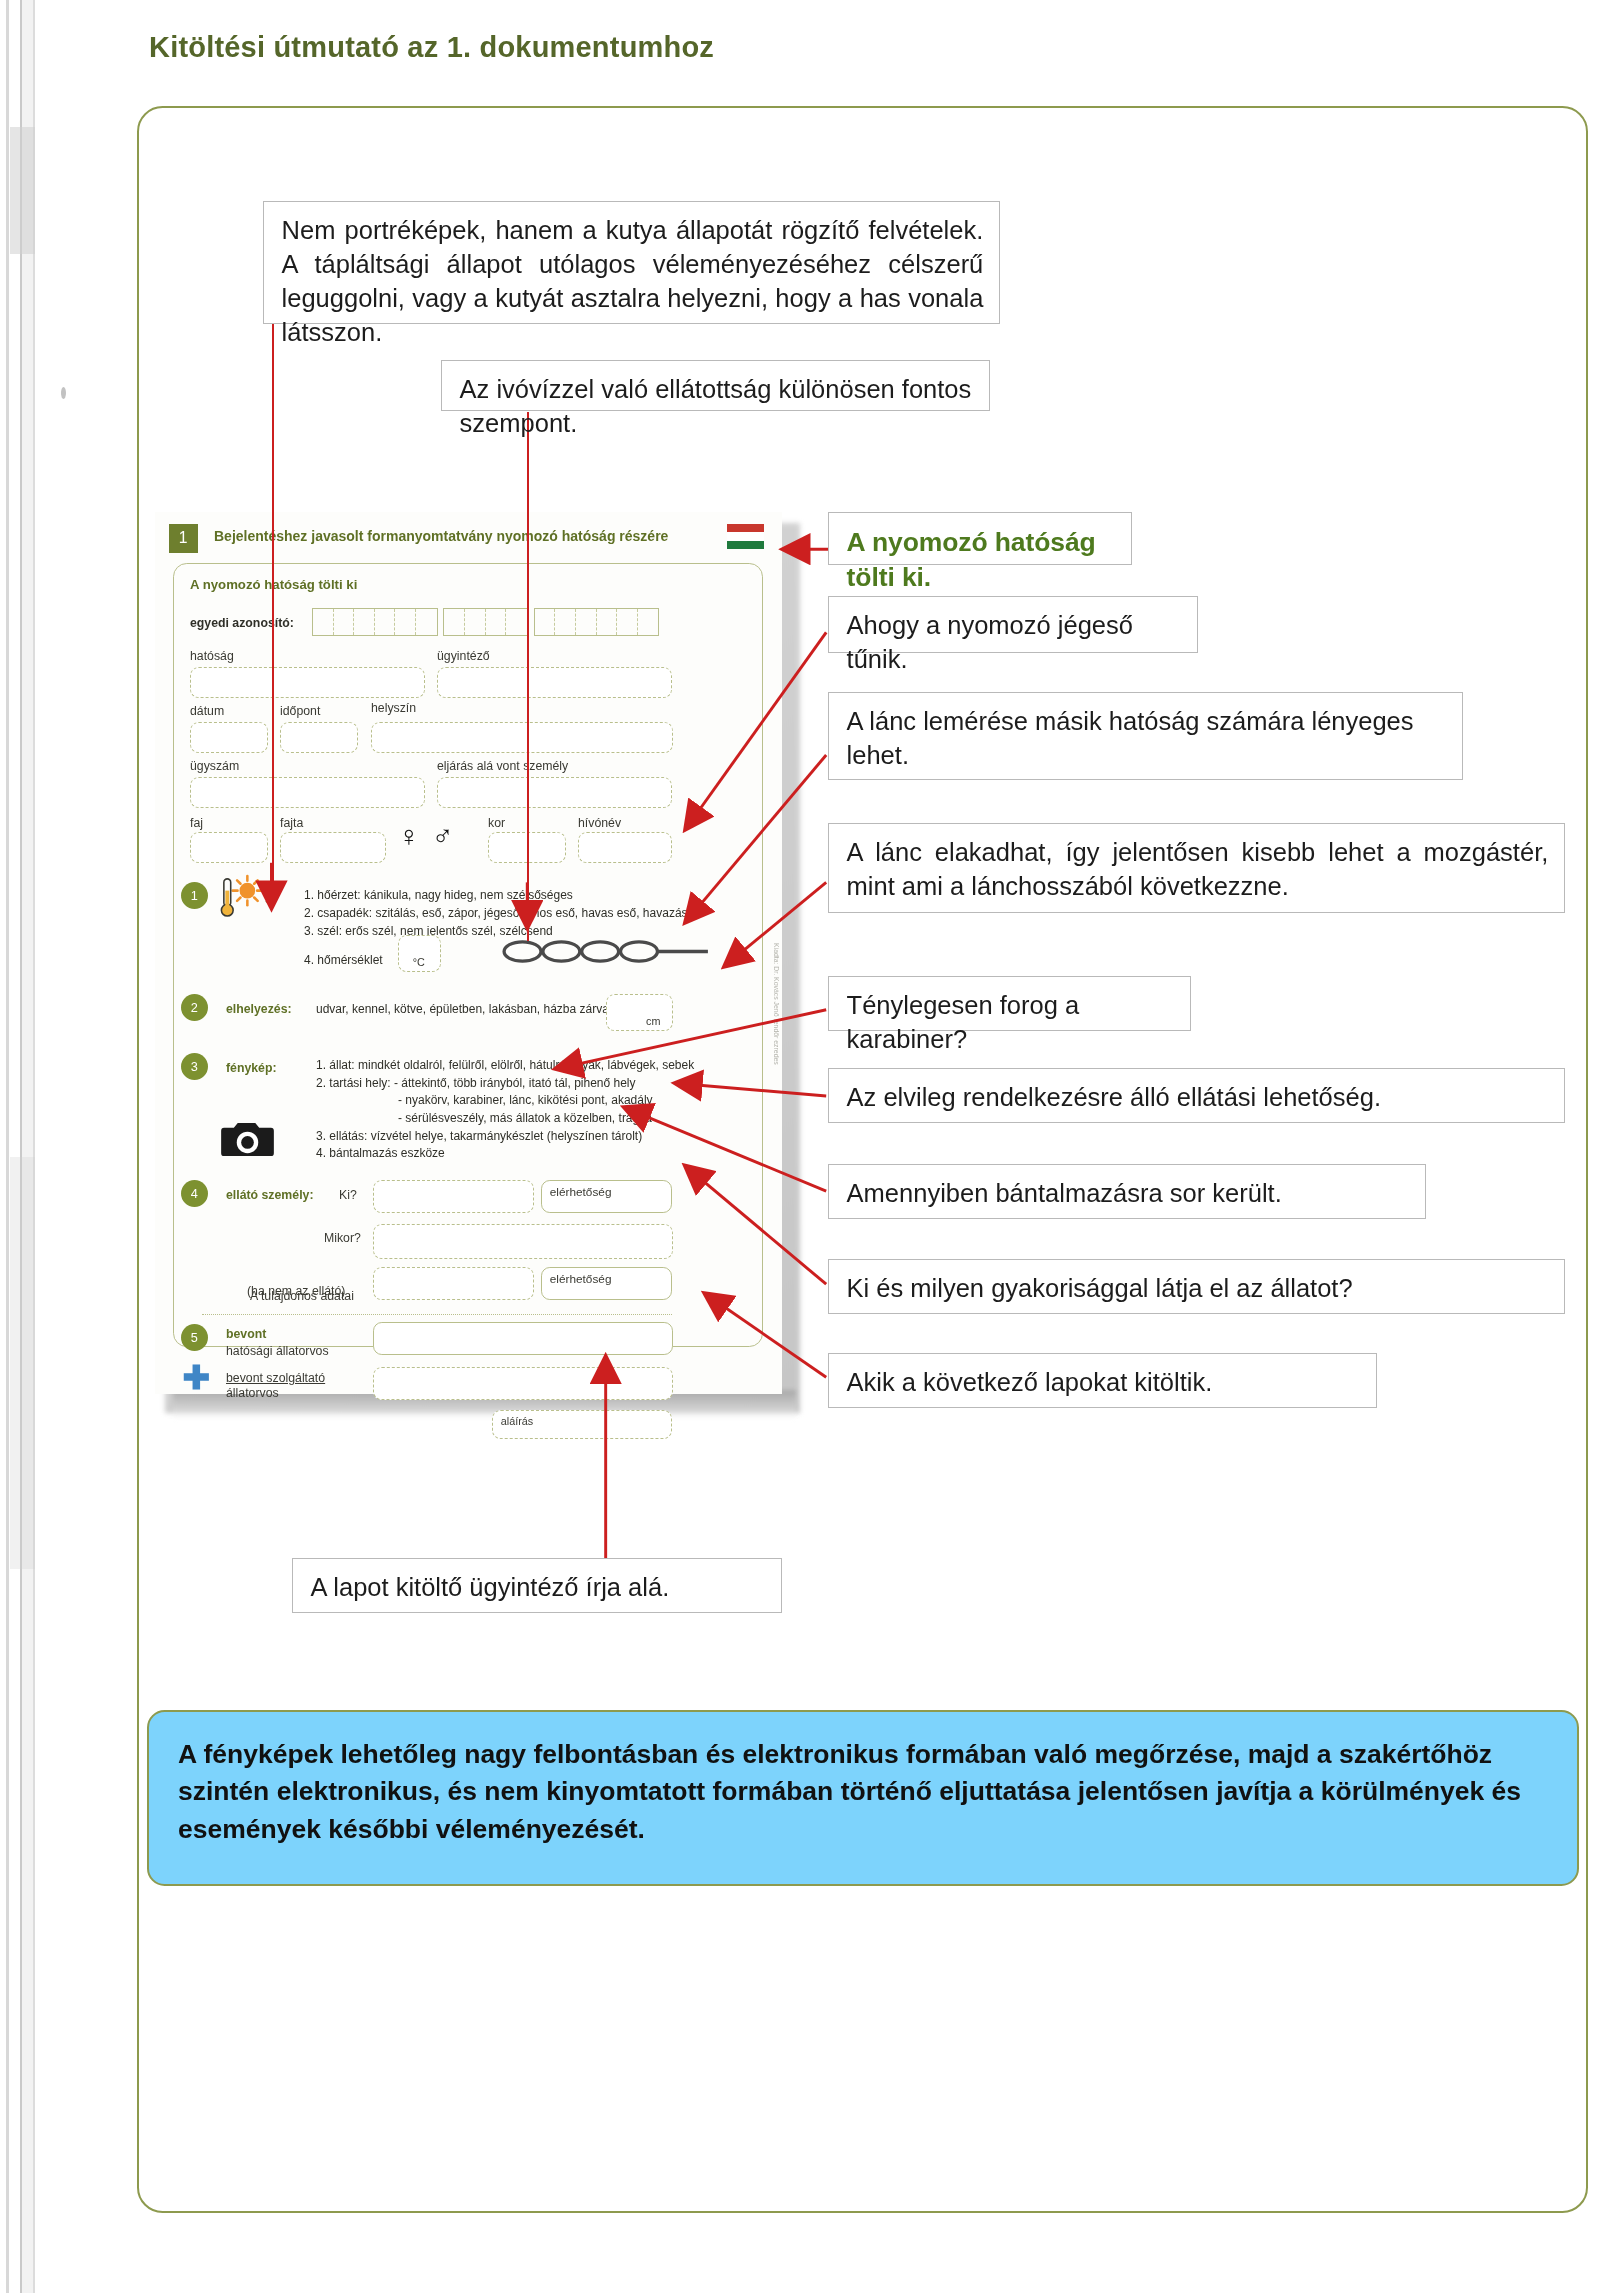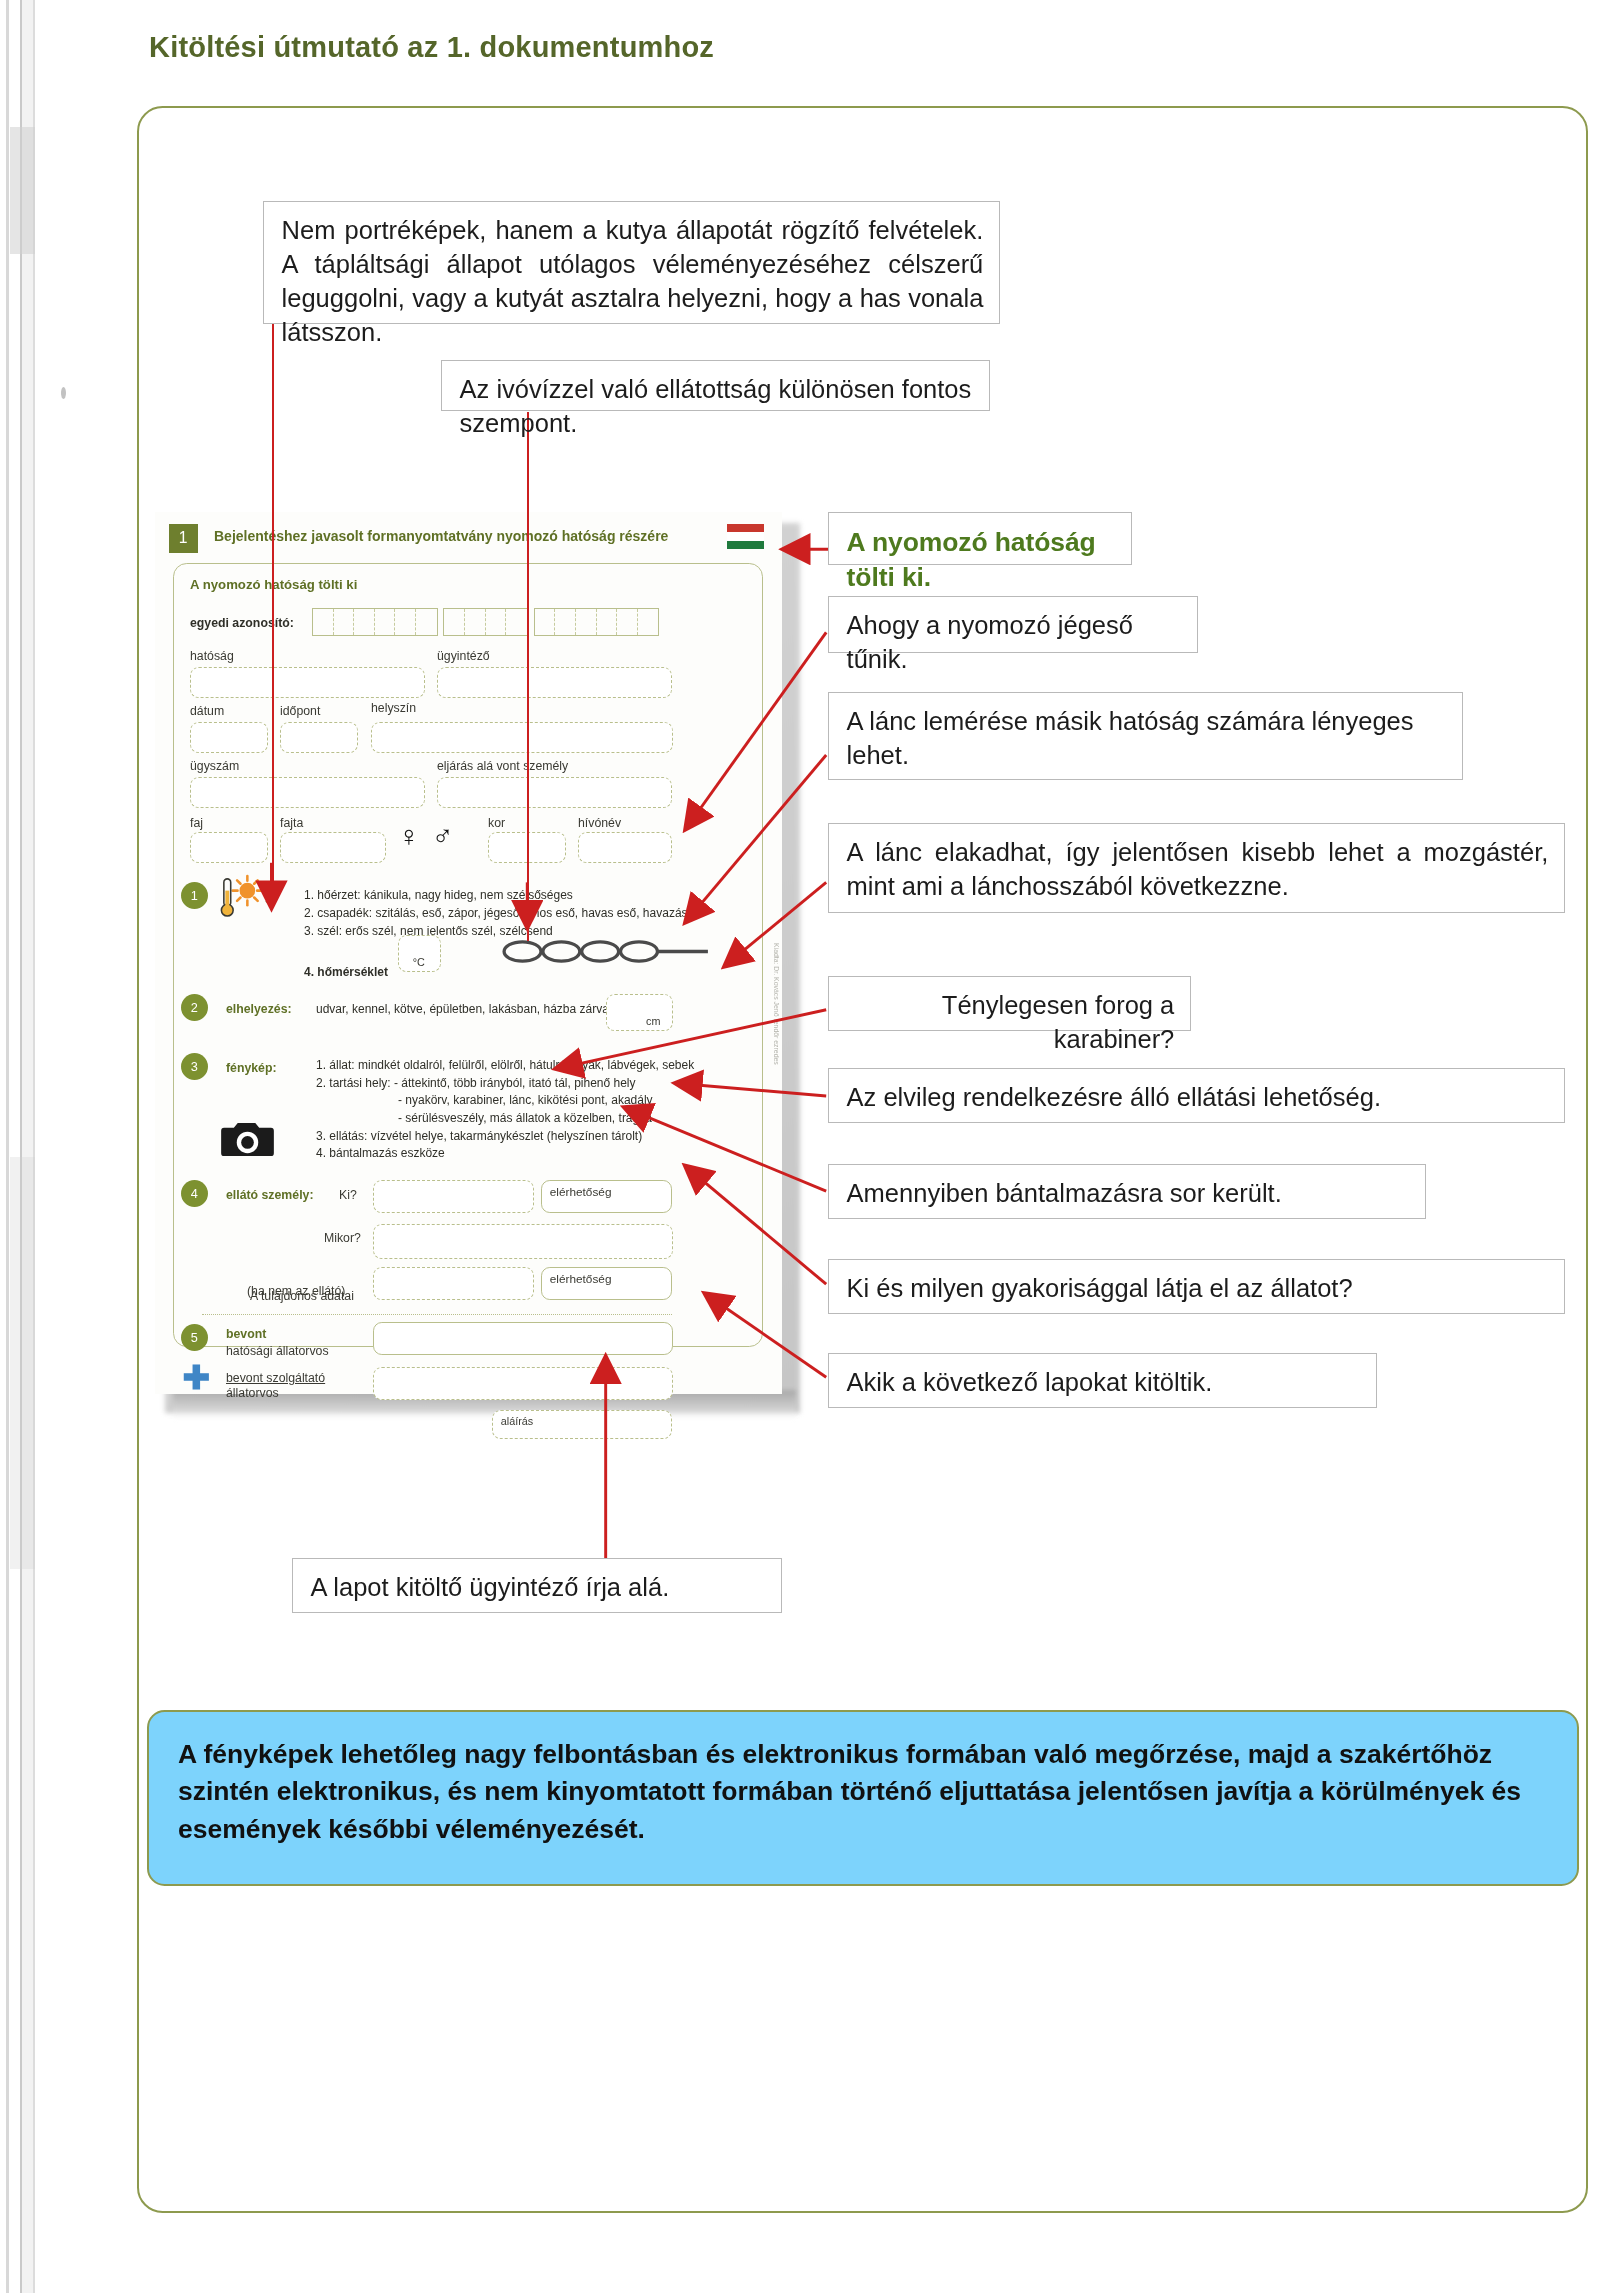--- a/index.html
+++ b/index.html
@@ -421,21 +421,21 @@
           <path d="M25,25 l-3.5,3.5"></path>
       </g>
       <rect x="8" y="6" width="7" height="28" rx="3.5" fill="none" stroke="#3a3a33" stroke-width="1.6"></rect>
       <circle cx="11.5" cy="38" r="6" fill="#f0b33b" stroke="#3a3a33" stroke-width="1.6"></circle>
       <rect x="9.5" y="18" width="4" height="18" fill="#f0b33b"></rect>
     </svg>
     <div class="fc-label green-bold" style="left:110px;top:380px;">s:</div>
     <div class="fc-list" style="left:149px;top:375px;">1. hőérzet: kánikula, nagy hideg, nem szélsőséges</div>
     <div class="fc-list" style="left:149px;top:393px;">2. csapadék: szitálás, eső, zápor, jégeső, ónos eső, havas eső, havazás</div>
     <div class="fc-list" style="left:149px;top:411px;">3. szél: erős szél, nem jelentős szél, szélcsend</div>
-    <div class="fc-list" style="left:149px;top:452px;font-weight:bold;">4. hőmérséklet</div>
+    <div class="fc-list" style="left:149px;top:440px;">4. hőmérséklet</div>
     <div class="fc-field" style="left:243px;top:423px;width:43px;height:37px;">
       <span class="inline-lab" style="left:13.7px;top:19.6px;font-size:10.8px;">°C</span>
     </div>
 
     <svg class="fc-chain" style="left:345px;top:423px;" width="212" height="33" viewBox="0 0 216 34">
       <g fill="none" stroke="#4a4a4a" stroke-width="3.4">
         <ellipse cx="22" cy="17" rx="19" ry="10"></ellipse>
         <ellipse cx="62" cy="17" rx="19" ry="10"></ellipse>
         <ellipse cx="102" cy="17" rx="19" ry="10"></ellipse>
         <ellipse cx="142" cy="17" rx="19" ry="10"></ellipse>
@@ -502,21 +502,21 @@
 </div>
 
 <div class="callout green-bold" style="left:828px;top:512px;width:304px;height:53px;">A nyomozó hatóság tölti ki.</div>
 
 <div class="callout" style="left:828px;top:596px;width:370px;height:57px;">Ahogy a nyomozó jégeső tűnik.</div>
 
 <div class="callout" style="left:828px;top:692px;width:635px;height:88px;">A lánc lemérése másik hatóság számára lényeges lehet.</div>
 
 <div class="callout justify" style="left:828px;top:823px;width:737px;height:90px;">A lánc elakadhat, így jelentősen kisebb lehet a mozgástér, mint ami a lánchosszából következzne.</div>
 
-<div class="callout" style="left:828px;top:976px;width:363px;height:55px;text-align:right;">Ténylegesen forog a karabiner?</div>
+<div class="callout" style="left:828px;top:976px;width:363px;height:55px;">Ténylegesen forog a karabiner?</div>
 
 <div class="callout" style="left:828px;top:1068px;width:737px;height:55px;">Az elvileg rendelkezésre álló ellátási lehetőség.</div>
 
 <div class="callout" style="left:828px;top:1164px;width:598px;height:55px;">Amennyiben bántalmazásra sor került.</div>
 
 <div class="callout" style="left:828px;top:1259px;width:737px;height:55px;">Ki és milyen gyakorisággal látja el az állatot?</div>
 
 <div class="callout" style="left:828px;top:1353px;width:549px;height:55px;">Akik a következő lapokat kitöltik.</div>
 
 <div class="callout" style="left:292px;top:1558px;width:490px;height:55px;">A lapot kitöltő ügyintéző írja alá.</div>

